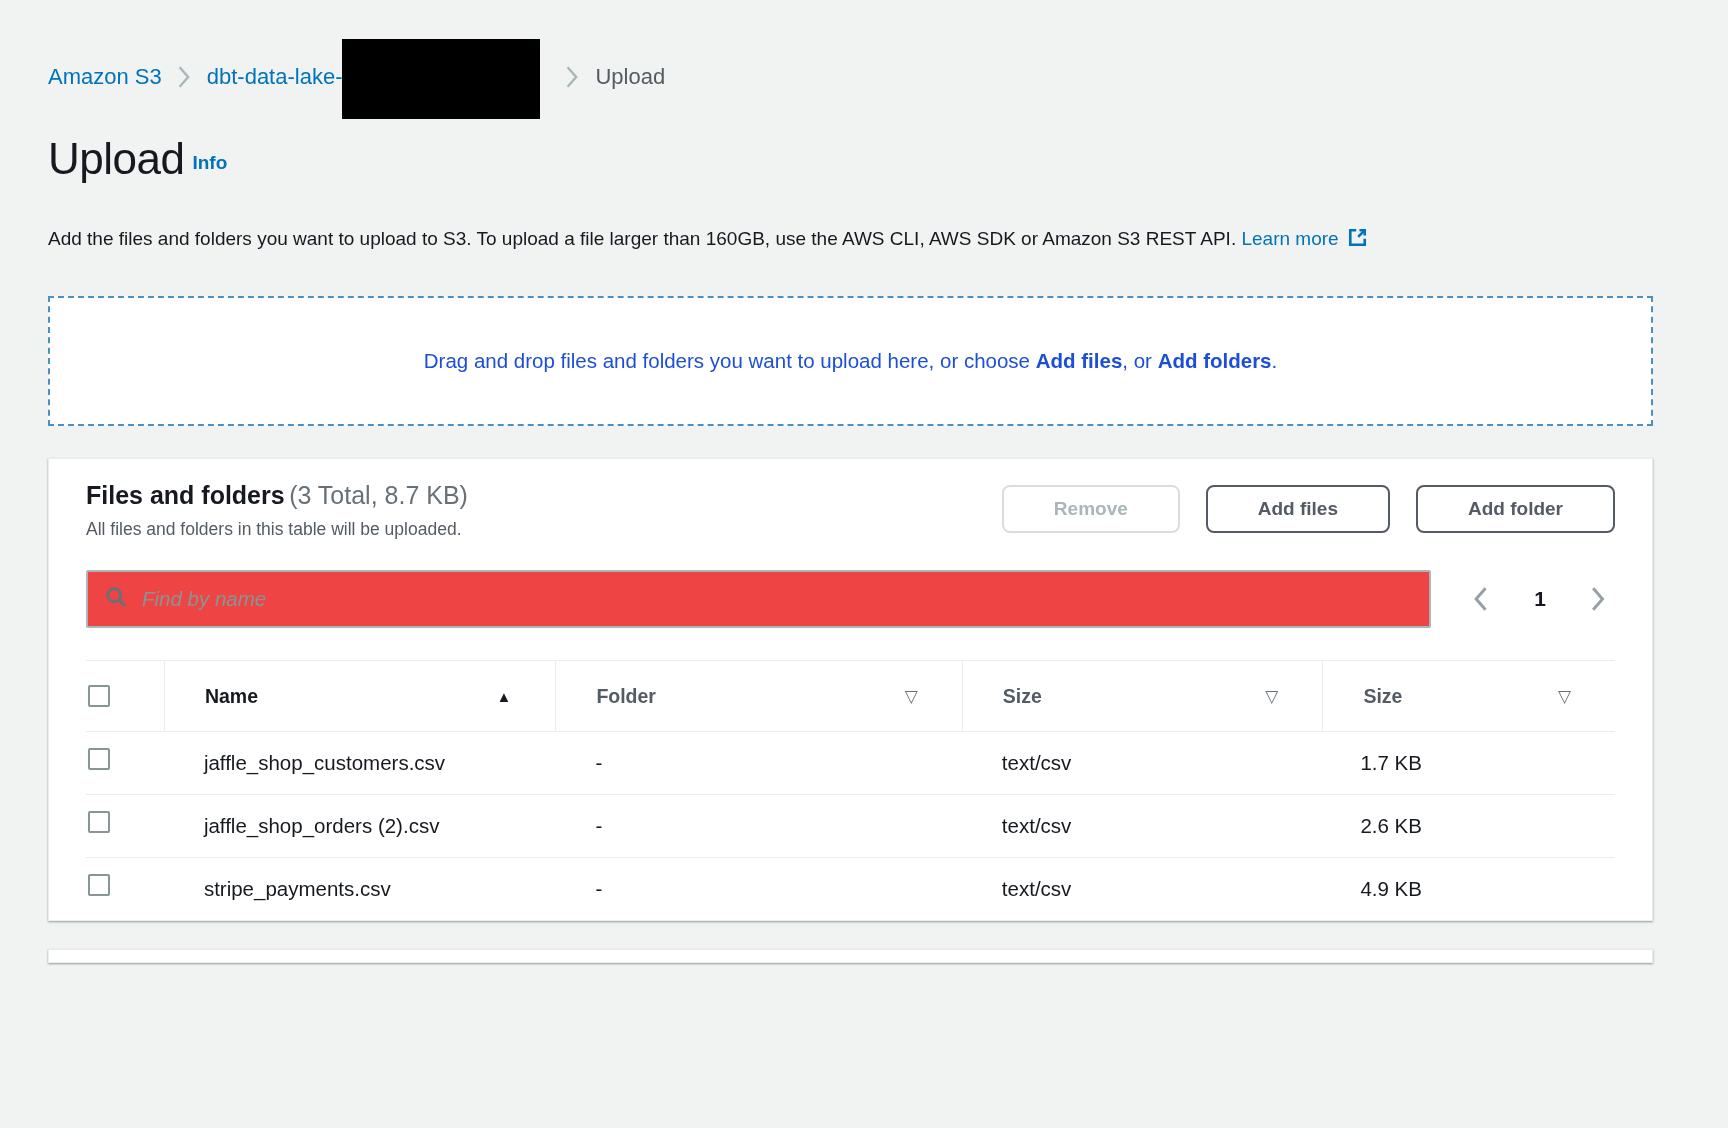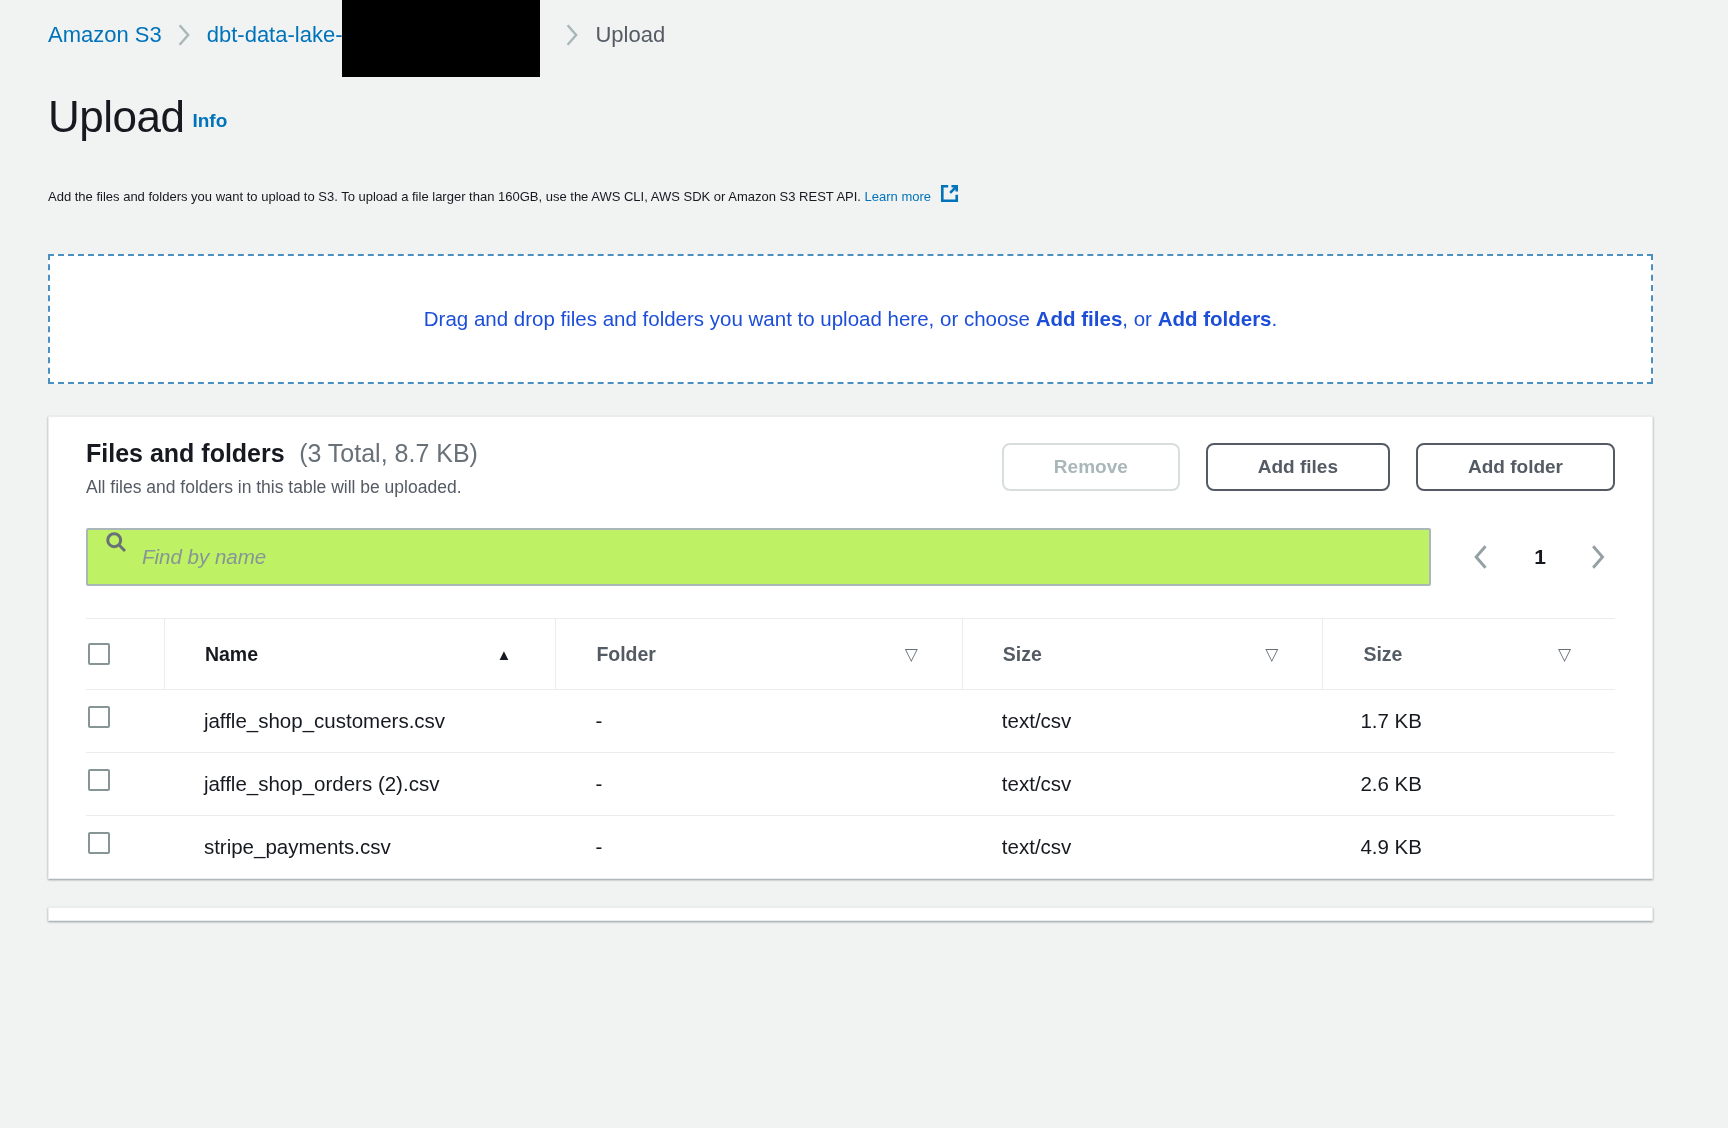--- a/index.html
+++ b/index.html
@@ -5,60 +5,60 @@
   * { margin:0; padding:0; box-sizing:border-box; }
   html,body { width:1728px; height:1128px; overflow:hidden; }
   body {
     background:#f1f3f3;
     font-family:"Liberation Sans","DejaVu Sans",sans-serif;
     color:#16191f;
   }
   .content { margin-left:48px; width:1605px; }
 
   
-  .breadcrumb { padding-top:22px; display:flex; align-items:center; font-size:22px; }
+  .breadcrumb { padding-top:64px; display:flex; align-items:center; font-size:22px; }
   .breadcrumb a { color:#0073bb; text-decoration:none; }
   .crumb-current { color:#545b64; }
   .crumb-sep { margin:0 16px; display:flex; align-items:center; }
   .redaction { display:inline-block; width:198px; height:80px; background:#000;
                vertical-align:middle; margin:-28px 10px -32px 0; }
 
   
   .title-row { margin-top:44px; display:flex; align-items:baseline; }
   .page-title { font-size:44px; font-weight:400; color:#16191f; letter-spacing:-0.5px; }
   .info-link { margin-left:8px; font-size:19px; font-weight:bold; color:#0073bb; text-decoration:none; position:relative; top:-5px; }
 
   
-  .description { margin-top:36px; font-size:13px; line-height:37px; max-width:1452px; color:#16191f; }
+  .description { margin-top:36px; font-size:19px; line-height:37px; max-width:1452px; color:#16191f; }
   .learn-more { color:#0073bb; text-decoration:none; }
   .ext-icon { display:inline-block; vertical-align:-3px; margin-left:8px; }
 
   
   .dropzone { margin-top:36px; height:130px; background:#ffffff;
               border:2px dashed #4a90c2; display:flex; align-items:center; justify-content:center;
               font-size:20.5px; color:#1d4ed8; }
 
   
   .panel { margin-top:32px; background:#ffffff; border:1px solid #eaeded;
            box-shadow:0 1px 2px 0 rgba(0,28,36,0.4); padding:22px 37px 0 37px; }
   .panel-header { display:flex; align-items:flex-start; }
   .panel-title-wrap { flex:1; }
   .panel-title { font-size:25px; font-weight:bold; color:#16191f; display:inline; }
-  .panel-count { font-size:25px; color:#687078; font-weight:400; display:inline; margin-left:10px; }
+  .panel-count { font-size:25px; color:#687078; font-weight:400; display:inline; }
   .panel-subtitle { margin-top:9px; font-size:17.5px; color:#545b64; }
   .panel-actions { display:flex; gap:26px; margin-top:4px; }
   .btn { height:48px; padding:0 50px; font-size:19px; font-weight:bold; border-radius:8px;
          background:#fff; font-family:inherit; cursor:pointer; white-space:nowrap; }
   .btn-normal { border:2px solid #545b64; color:#545b64; }
   .btn-disabled { border:2px solid #d8dddd; color:#aab7b8; cursor:default; }
 
   
   .search-row { margin-top:30px; display:flex; align-items:center; }
   .search-box { flex:0 0 1345px; height:58px; border:2px solid #aab7b8; border-radius:2px;
-                background:#bef264; display:flex; padding:0 16px; }
+                background:#ef4444; display:flex; align-items:center; padding:0 16px; }
   .search-box input { border:none; outline:none; flex:1; font-size:20.5px; font-style:italic;
                       color:#16191f; margin-left:14px; font-family:inherit; background:transparent; }
   .search-box input::placeholder { color:#879596; font-style:italic; }
   .pagination { margin-left:auto; display:flex; align-items:center; gap:42px; padding-right:6px; }
   .page-btn { background:none; border:none; cursor:pointer; display:flex; align-items:center; padding:2px; }
   .page-num { font-size:21px; font-weight:bold; color:#16191f; background:none; border:none; cursor:pointer; font-family:inherit; }
 
   
   .table { margin-top:32px; }
   .thead { display:flex; align-items:center; height:72px;

